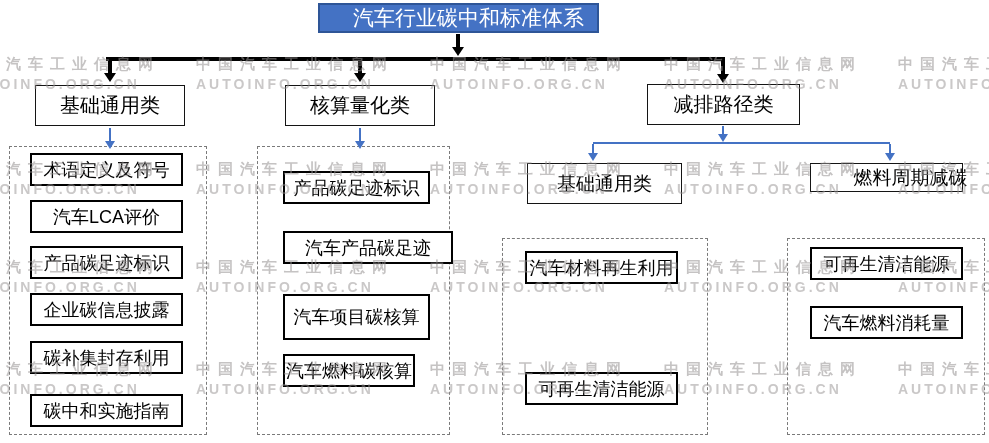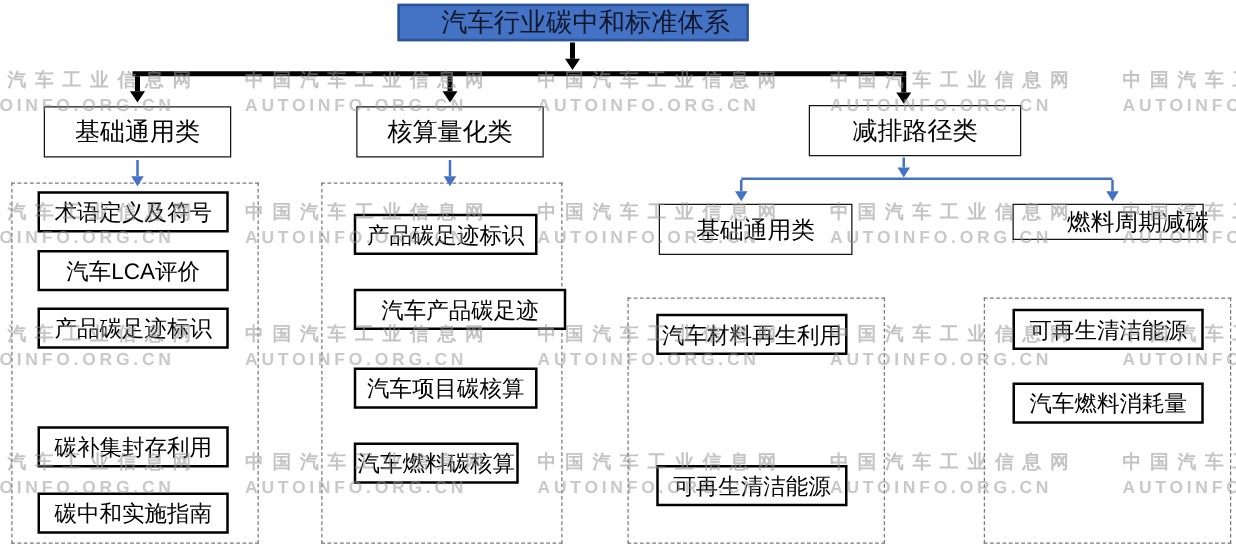--- a/index.html
+++ b/index.html
@@ -14,21 +14,21 @@
     font-size:18px;color:#000;z-index:10;white-space:nowrap;
   }
   .cat{
     position:absolute;display:flex;align-items:center;justify-content:center;
     background:#ffffff;border:1.5px solid #141414;box-sizing:border-box;
     font-size:20px;color:#000;z-index:10;white-space:nowrap;
   }
   .root{
     position:absolute;display:flex;align-items:center;justify-content:center;
     background:#4472c4;border:2px solid #2e5597;box-sizing:border-box;
-    font-size:21px;color:#0f172a;z-index:10;white-space:nowrap;padding-left:20px;
+    font-size:21px;color:#ffffff;z-index:10;white-space:nowrap;padding-left:20px;
   }
   .dashed{
     position:absolute;border:1px dashed #7a7a7a;box-sizing:border-box;
     background:transparent;z-index:5;
   }
   
   .ln{position:absolute;background:#000;z-index:6;}
   .bln{position:absolute;background:#4472c4;z-index:6;}
   .tri-k{position:absolute;width:0;height:0;border-left:6px solid transparent;
     border-right:6px solid transparent;border-top:9px solid #000;z-index:6;}
@@ -53,21 +53,21 @@
 
   <div class="ln" style="left:108px;top:61px;width:4px;height:12px;"></div>
   <div class="tri-k" style="left:104px;top:73px;"></div>
   <div class="ln" style="left:358px;top:61px;width:4px;height:12px;"></div>
   <div class="tri-k" style="left:354px;top:73px;"></div>
   <div class="ln" style="left:721px;top:61px;width:4px;height:13px;"></div>
   <div class="tri-k" style="left:717px;top:74px;"></div>
 
   <div class="cat" style="left:35px;top:85px;width:150px;height:41px;">基础通用类</div>
   <div class="cat" style="left:285px;top:85px;width:150px;height:41px;">核算量化类</div>
-  <div class="cat" style="left:647px;top:84px;width:170px;height:41px;">减排路径类</div>
+  <div class="cat" style="left:647px;top:84px;width:153px;height:41px;">减排路径类</div>
 
   <div class="bln" style="left:109px;top:128px;width:2px;height:13px;"></div>
   <div class="tri-b" style="left:105px;top:141px;"></div>
   <div class="bln" style="left:359px;top:128px;width:2px;height:13px;"></div>
   <div class="tri-b" style="left:355px;top:141px;"></div>
 
   <div class="bln" style="left:722px;top:126px;width:2px;height:8px;"></div>
   <div class="tri-b" style="left:718px;top:134px;"></div>
   <div class="bln" style="left:593px;top:142px;width:297px;height:2px;"></div>
   <div class="bln" style="left:592px;top:144px;width:2px;height:9px;"></div>
@@ -79,26 +79,27 @@
   <div class="cat" style="left:810px;top:163px;width:153px;height:29px;font-size:19px;padding-left:48px;">燃料周期减碳</div>
 
   <div class="dashed" style="left:9px;top:146px;width:198px;height:289px;"></div>
   <div class="dashed" style="left:257px;top:146px;width:193px;height:289px;"></div>
   <div class="dashed" style="left:502px;top:238px;width:206px;height:197px;"></div>
   <div class="dashed" style="left:787px;top:238px;width:198px;height:197px;"></div>
 
   <div class="node" style="left:30px;top:153px;width:153px;height:33px;">术语定义及符号</div>
   <div class="node" style="left:30px;top:200px;width:153px;height:33px;">汽车LCA评价</div>
   <div class="node" style="left:30px;top:246px;width:153px;height:33px;">产品碳足迹标识</div>
+  <div class="node" style="left:30px;top:293px;width:153px;height:33px;">企业碳信息披露</div>
   <div class="node" style="left:30px;top:394px;width:153px;height:33px;">碳中和实施指南</div>
   <div class="node" style="left:30px;top:341px;width:153px;height:33px;">碳补集封存利用</div>
 
   <div class="node" style="left:283px;top:171px;width:147px;height:33px;">产品碳足迹标识</div>
   <div class="node" style="left:283px;top:231px;width:170px;height:33px;">汽车产品碳足迹</div>
-  <div class="node" style="left:283px;top:294px;width:147px;height:33px;">汽车项目碳核算</div>
+  <div class="node" style="left:283px;top:294px;width:147px;height:46px;">汽车项目碳核算</div>
   <div class="node" style="left:283px;top:354px;width:132px;height:33px;">汽车燃料碳核算</div>
 
   <div class="node" style="left:525px;top:251px;width:153px;height:33px;">汽车材料再生利用</div>
   <div class="node" style="left:525px;top:372px;width:153px;height:33px;">可再生清洁能源</div>
 
   <div class="node" style="left:810px;top:247px;width:153px;height:33px;">可再生清洁能源</div>
   <div class="node" style="left:810px;top:306px;width:153px;height:33px;">汽车燃料消耗量</div>
 
   <div id="wm-layer">
       <div class="wm" style="left: -38px; top: 55px;">

